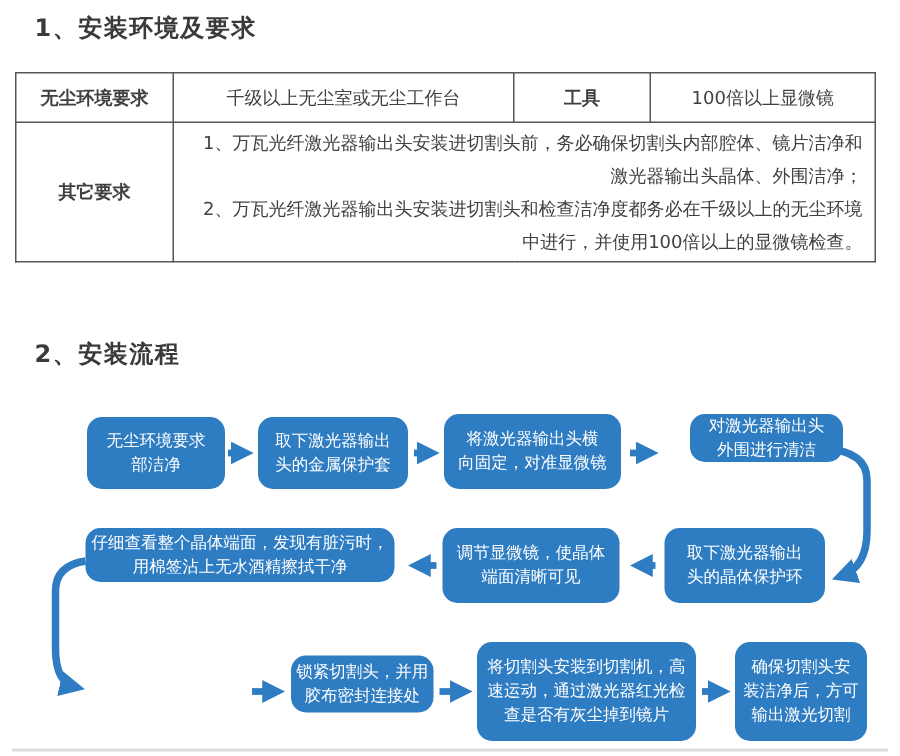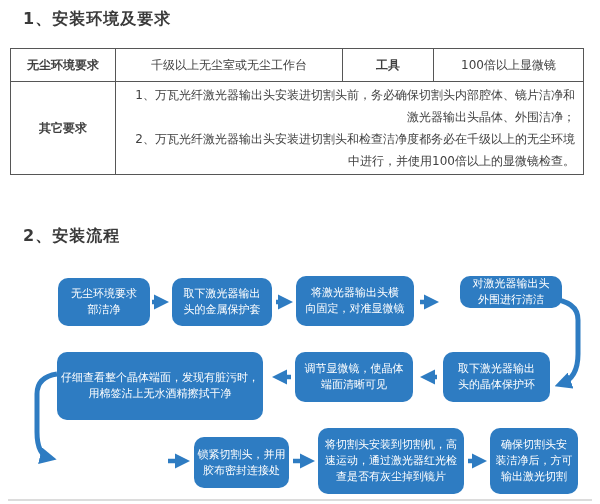--- a/index.html
+++ b/index.html
@@ -31,26 +31,26 @@
     display:flex; align-items:center; justify-content:center; text-align:center;
     font-size:11px; line-height:16px; white-space:pre-line; padding:2px;
     box-sizing:border-box;
   }
   
   .b1  { left:58px;  top:278px; width:92px;  height:48px; }
   .b2  { left:172px; top:278px; width:100px; height:48px; }
   .b3  { left:296px; top:276px; width:118px; height:50px; }
   .b4  { left:460px; top:276px; width:102px; height:32px; }
   
-  .b5  { left:57px;  top:352px; width:206px; height:68px; }
+  .b5  { left:57px;  top:352px; width:206px; height:36px; }
   .b6  { left:295px; top:352px; width:118px; height:50px; }
   .b7  { left:443px; top:352px; width:107px; height:50px; }
   
   .b8  { left:58px;  top:428px; width:106px; height:66px; }
-  .b9  { left:194px; top:437px; width:95px;  height:51px; }
+  .b9  { left:194px; top:437px; width:95px;  height:38px; }
   .b10 { left:318px; top:428px; width:146px; height:66px; }
   .b11 { left:490px; top:428px; width:88px;  height:66px; }
 
   svg.overlay { position:absolute; left:0; top:0; pointer-events:none; }
   .bottom-divider {
     position:absolute; left:8px; top:499px; width:584px; height:2px;
     background:#dcdcdc;
   }
 </style>
 </head>

